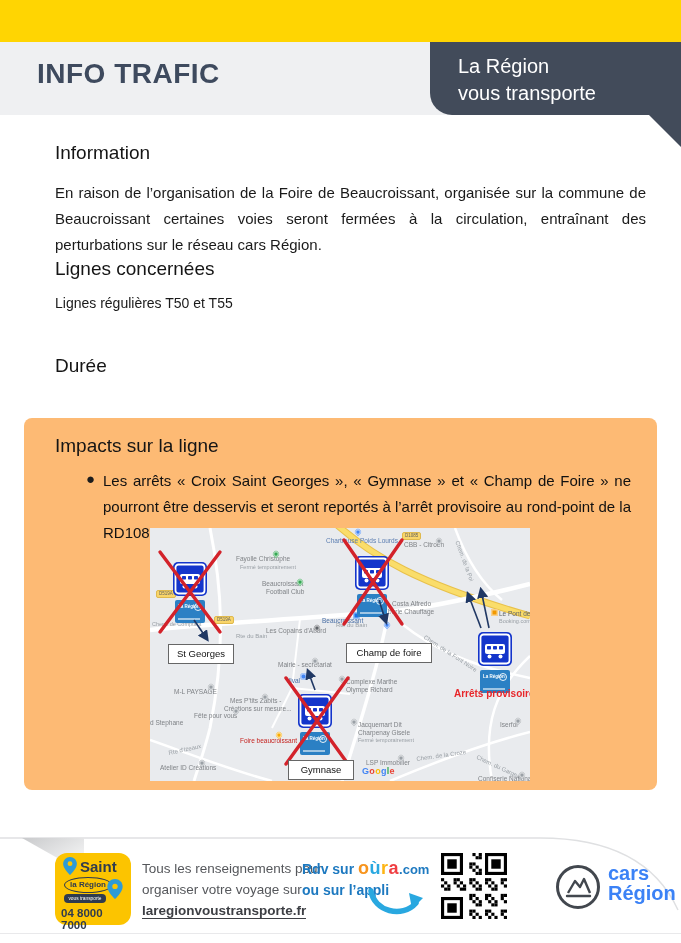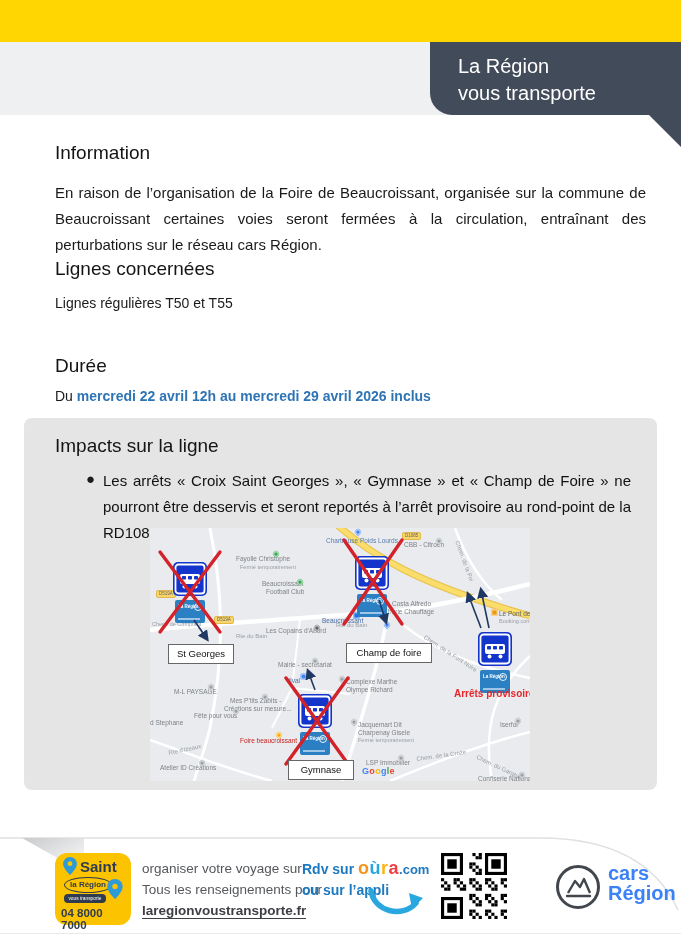--- a/index.html
+++ b/index.html
@@ -19,21 +19,21 @@
 
   
   .h2{position:absolute;left:55px;font-size:19px;color:#151515;}
   .para{position:absolute;left:55px;width:591px;font-size:15px;line-height:26px;
         text-align:justify;color:#1a1a1a;}
   .line{position:absolute;left:55px;font-size:14px;color:#1a1a1a;}
   .date-em{color:#2e74b5;font-weight:bold;}
 
   
   .impacts{position:absolute;left:24px;top:418px;width:633px;height:372px;
-           background:#e5e5e5;border-radius:8px;}
+           background:#fdba74;border-radius:8px;}
   .impacts .h2{left:31px;top:17px;position:absolute;}
   .bullet-dot{position:absolute;left:62px;top:52px;font-size:15px;}
   .bullet-text{position:absolute;left:79px;top:50px;width:528px;font-size:15px;
                line-height:26px;text-align:justify;color:#111;}
 
   
   .map{position:absolute;left:126px;top:110px;width:380px;height:253px;background:#e9ebee;
        overflow:hidden;}
   .map svg.roads{position:absolute;left:0;top:0;z-index:0;}
   .map-layer{position:absolute;left:0;top:0;width:100%;height:100%;z-index:1;}
@@ -102,34 +102,34 @@
         <stop offset="0" stop-color="#c9cacc"></stop>
           <stop offset="1" stop-color="#ffffff"></stop>
       </linearGradient>
     </defs>
     <path d="M0 78 H540 Q645 78 678 150" fill="none" stroke="#dfe0e2" stroke-width="1.5"></path>
     <polygon points="22,78 84,78 84,113" fill="url(#foldGrad)"></polygon>
   </svg>
 
   <div class="band-yellow"></div>
   <div class="band-gray"></div>
+  <div class="app-title">INFO TRAFIC</div>
   <div class="ribbon">
     <div>La Région</div>
     <div>vous transporte</div>
   </div>
   <div class="ribbon-tail"></div>
 
   <div class="h2" style="top:142px">Information</div>
   <div class="para" style="top:180px">En raison de l’organisation de la Foire de Beaucroissant, organisée sur la commune de Beaucroissant certaines voies seront fermées à la circulation, entraînant des perturbations sur le réseau cars Région.</div>
 
   <div class="h2" style="top:258px">Lignes concernées</div>
   <div class="line" style="top:295px">Lignes régulières T50 et T55</div>
 
   <div class="h2" style="top:355px">Durée</div>
-  <div class="line" style="top:388px"><span>Du </span><span class="date-em">mercredi 22 avril 12h au mercredi 29 avril 2026 inclus</span></div>
 
   <div class="impacts">
     <div class="h2">Impacts sur la ligne</div>
     <div class="bullet-dot">●</div>
     <div class="bullet-text">Les arrêts « Croix Saint Georges », « Gymnase » et « Champ de Foire » ne pourront être desservis et seront reportés à l’arrêt provisoire au rond-point de la RD1085.</div>
 
     <div class="map">
       <svg class="roads" width="380" height="253" viewBox="0 0 380 253">
         <rect width="380" height="253" fill="#e9ebee"></rect>
         <path d="M186,-4 C222,28 268,56 380,88" fill="none" stroke="#e8c14b" stroke-width="7"></path>
@@ -331,22 +331,22 @@
       <span class="a-ellipse">la Région</span>
       <svg style="left:52px;top:26px" width="16" height="20" viewBox="0 0 13 17">
           <path d="M6.5 0 C2.9 0 0 2.9 0 6.5 C0 11 6.5 17 6.5 17 C6.5 17 13 11 13 6.5 C13 2.9 10.1 0 6.5 0 Z" fill="#2e9bd6"></path>
           <circle cx="6.5" cy="6.3" r="2.3" fill="#fcc400"></circle>
         </svg>
       <span class="a-pill">vous transporte</span>
       <span class="a-phone">04 8000 7000</span>
     </div>
 
     <div class="f-info">
+      <div>Tous les renseignements pour</div>
       <div>organiser votre voyage sur</div>
-      <div>Tous les renseignements pour</div>
       <span class="f-link">laregionvoustransporte.fr</span>
     </div>
 
     <div class="f-rdv">
       <div><span>Rdv sur </span><span class="oura"><span style="color: rgb(247, 148, 29);">o</span><span style="color: rgb(41, 168, 224);">ù</span><span style="color: rgb(253, 181, 21);">r</span><span style="color: rgb(239, 62, 66);">a</span></span><span class="oura-com">.com</span></div>
       <div>ou sur l’appli</div>
     </div>
 
     <svg class="f-arrow" width="58" height="34" viewBox="0 0 58 34">
       <path d="M5 4 C8 24 36 32 50 16" fill="none" stroke="#29a8e0" stroke-width="5.5" stroke-linecap="round"></path>

